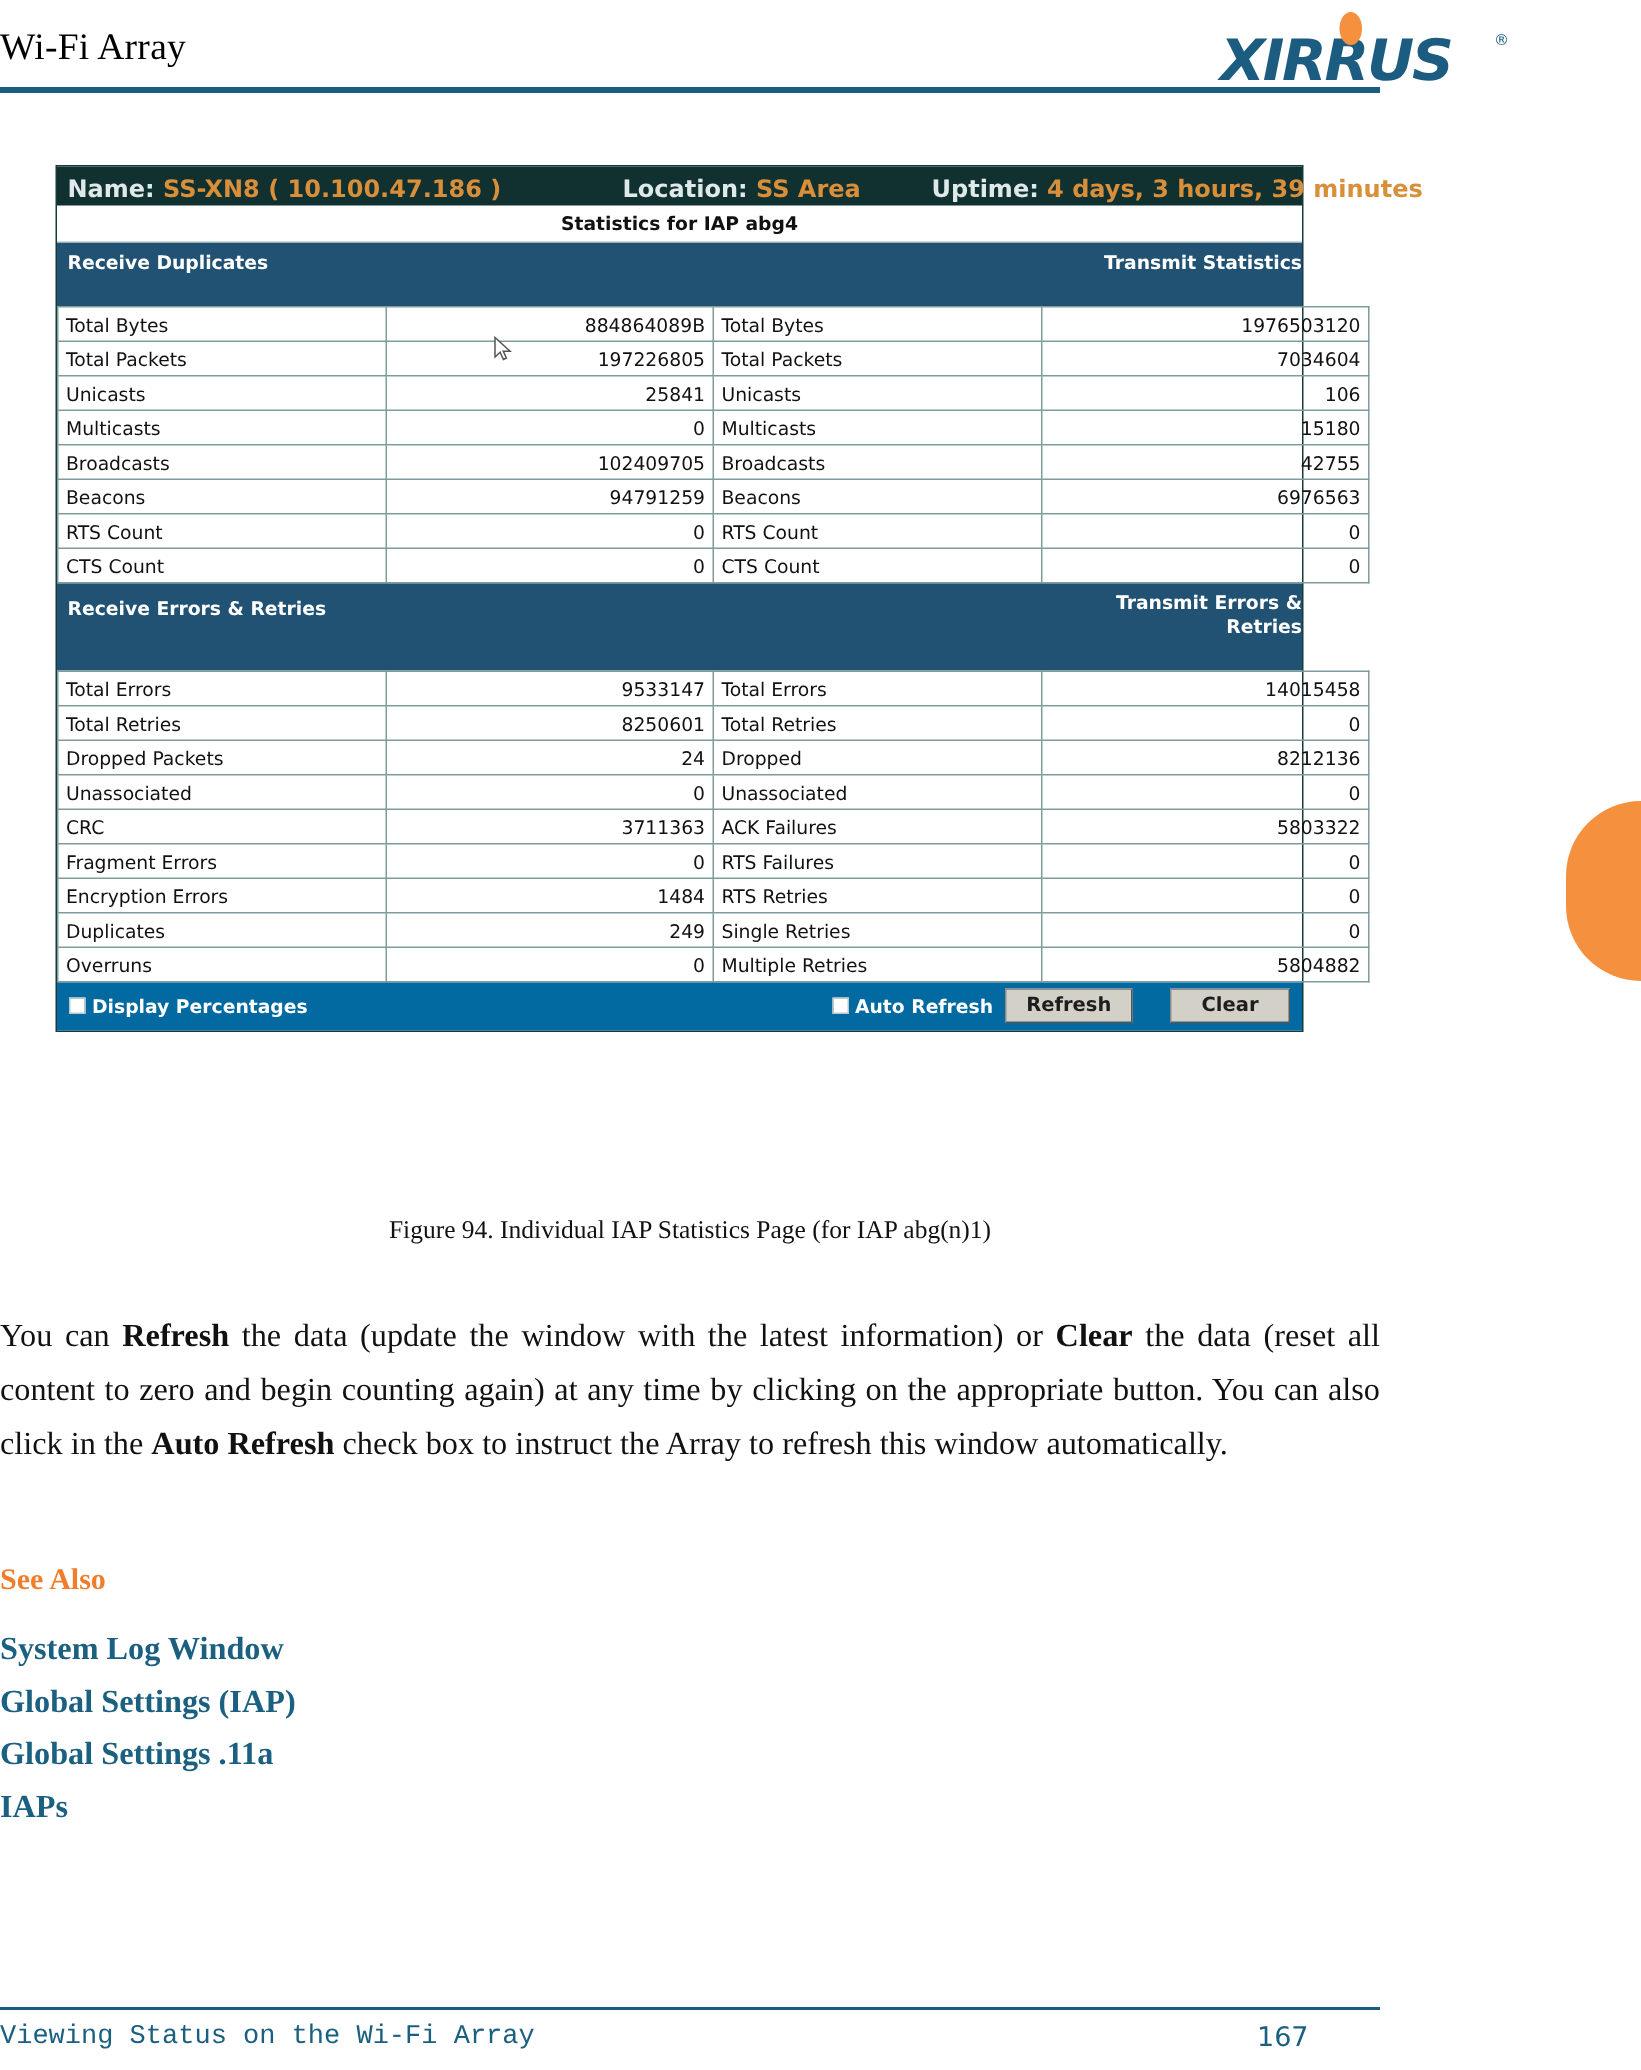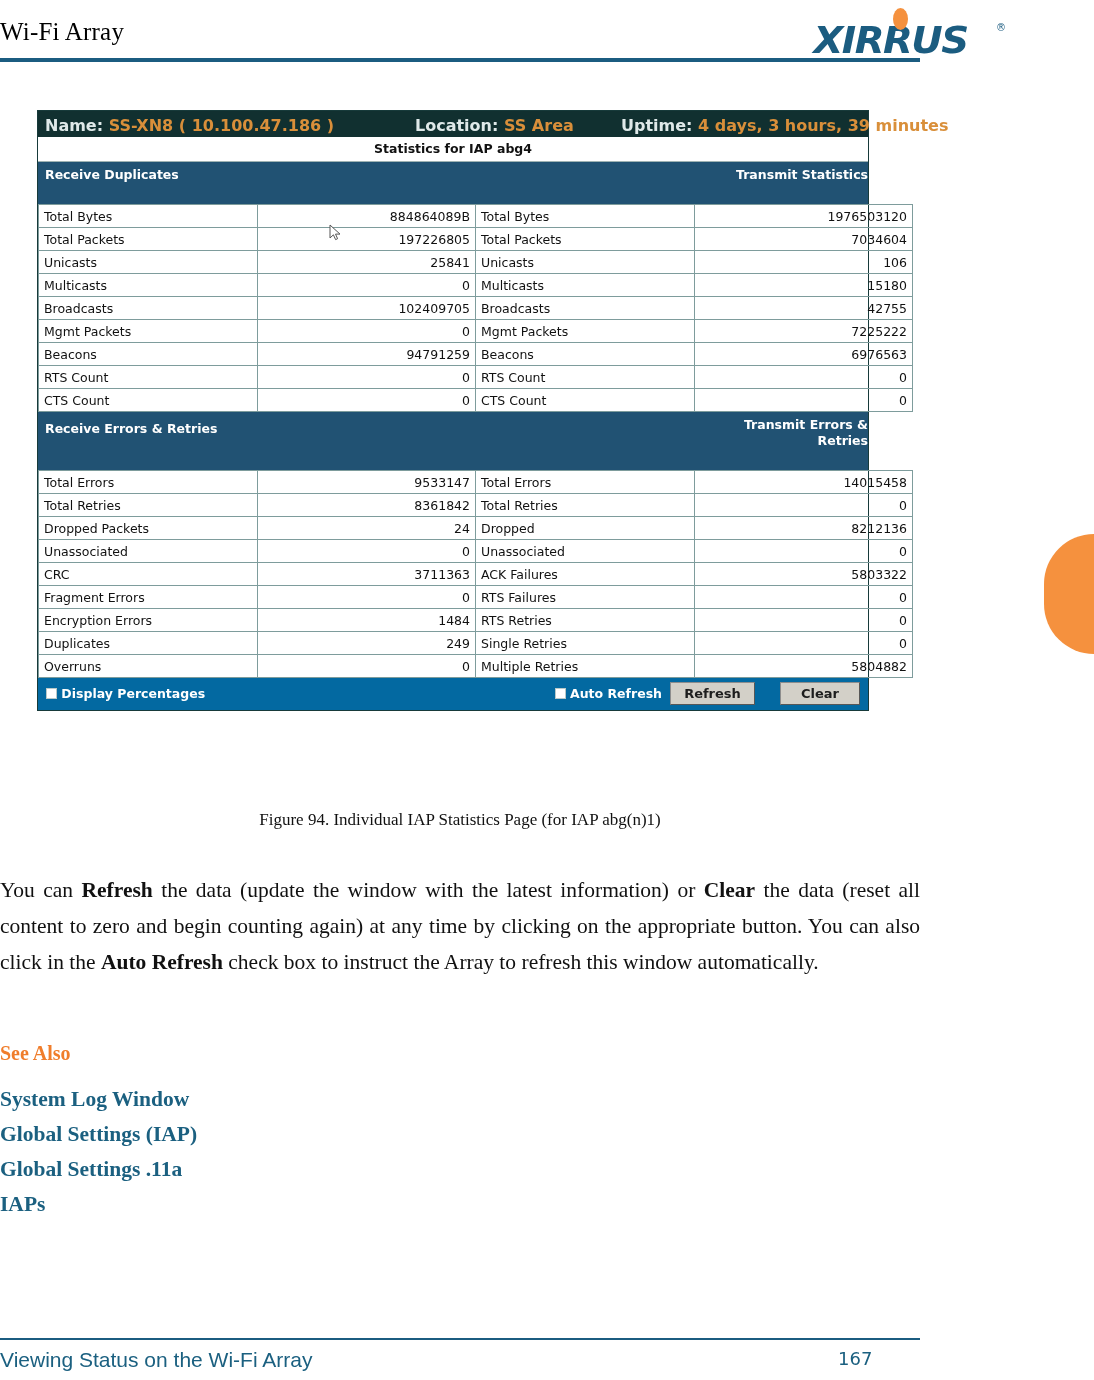--- a/index.html
+++ b/index.html
@@ -251,22 +251,22 @@
   .footer-rule {
     position: absolute;
     left: 0; top: 1338px;
     width: 920px;
     height: 2px;
     background: #1b5c80;
   }
   .footer-left {
     position: absolute;
     left: 0; top: 1348px;
-    font-family: Liberation Sans, sans-serif;
-    font-size: 21px;
+    font-family: Liberation Mono, monospace;
+    font-size: 18px;
     color: #1b6080;
   }
   .footer-page {
     position: absolute;
     left: 838px; top: 1348px;
     font-family: "DejaVu Sans", sans-serif;
     font-size: 18px;
     color: #1b6080;
   }
 
@@ -344,26 +344,20 @@
             <td class="lbl-c sep">Multicasts</td>
             <td class="val-c">15180</td>
           </tr>
           <tr>
             <td class="lbl-c">Broadcasts</td>
             <td class="val-c">102409705</td>
             <td class="lbl-c sep">Broadcasts</td>
             <td class="val-c">42755</td>
           </tr>
           <tr>
-            <td class="lbl-c">Mgmt Packets</td>
-            <td class="val-c">0</td>
-            <td class="lbl-c sep">Mgmt Packets</td>
-            <td class="val-c">7225222</td>
-          </tr>
-          <tr>
             <td class="lbl-c">Beacons</td>
             <td class="val-c">94791259</td>
             <td class="lbl-c sep">Beacons</td>
             <td class="val-c">6976563</td>
           </tr>
           <tr>
             <td class="lbl-c">RTS Count</td>
             <td class="val-c">0</td>
             <td class="lbl-c sep">RTS Count</td>
             <td class="val-c">0</td>
@@ -383,21 +377,21 @@
       <table class="stats">
         <tbody>
           <tr>
             <td class="lbl-c">Total Errors</td>
             <td class="val-c">9533147</td>
             <td class="lbl-c sep">Total Errors</td>
             <td class="val-c">14015458</td>
           </tr>
           <tr>
             <td class="lbl-c">Total Retries</td>
-            <td class="val-c">8361842</td>
+            <td class="val-c">8250601</td>
             <td class="lbl-c sep">Total Retries</td>
             <td class="val-c">0</td>
           </tr>
           <tr>
             <td class="lbl-c">Dropped Packets</td>
             <td class="val-c">24</td>
             <td class="lbl-c sep">Dropped</td>
             <td class="val-c">8212136</td>
           </tr>
           <tr>

